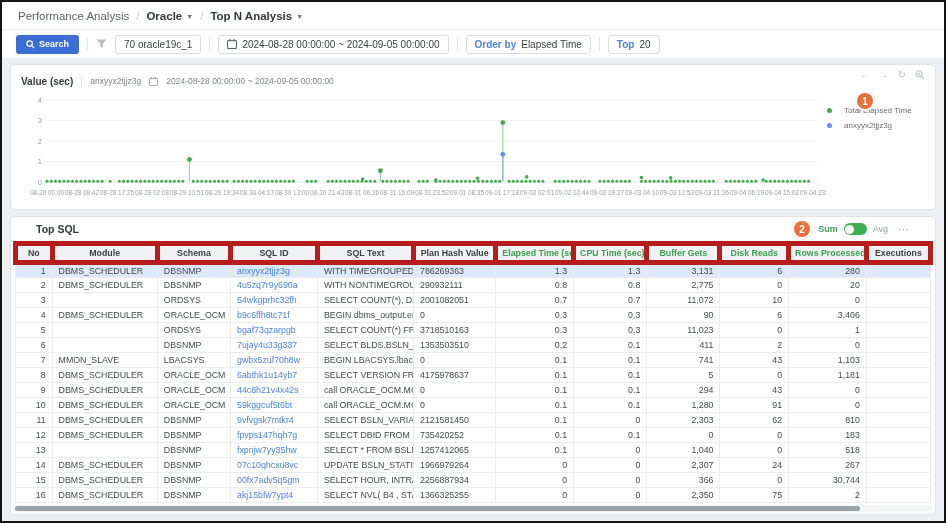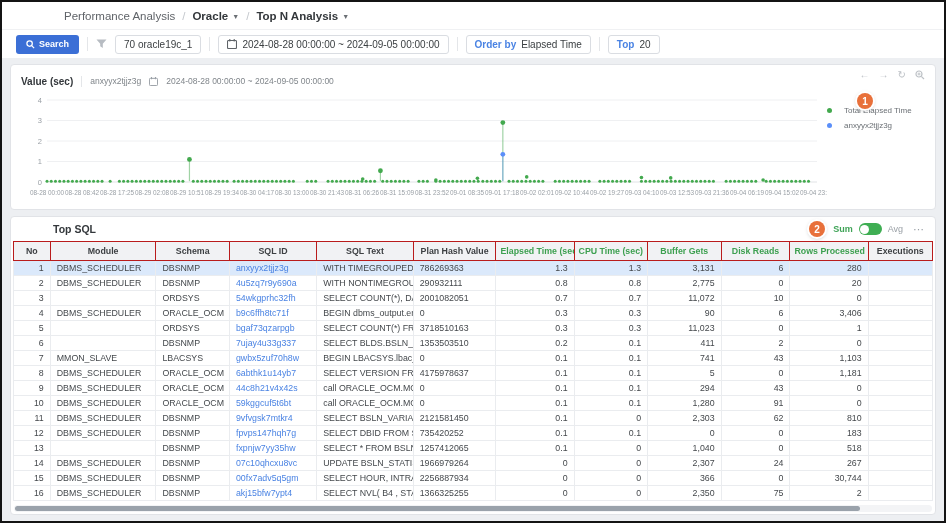--- a/index.html
+++ b/index.html
@@ -7,21 +7,21 @@
   body {
     font-family: "Liberation Sans", sans-serif;
     background: #edeff2;
     border: 2px solid #141414;
     overflow: hidden;
     color: #3c4043;
   }
   
   .topbar { background:#fff; }
   .breadcrumb-bar { height:28px; display:flex; align-items:center; padding:0 16px; font-size:11.5px; border-bottom:1px solid #f0f1f3;}
-  .crumb-root { color:#5f6368;margin-left:46px; }
+  .crumb-root { color:#5f6368; }
   .crumb-sep { color:#c3c7cc; margin:0 7px; }
   .crumb { color:#33373b; font-weight:bold; display:flex; align-items:center; }
   .chev { font-size:7px; color:#6b7075; margin-left:4px; transform:translateY(1px); }
   .toolbar-bar { height:28px; display:flex; align-items:center; padding:0 14px; gap:8px; }
   .search-btn { display:flex; align-items:center; gap:4px; background:#3b6fd6; color:#fff; border:none;
     border-radius:3px; height:19px; padding:0 10px; font-size:9px; font-weight:bold; cursor:pointer; font-family:inherit;}
   .vdiv { width:1px; height:14px; background:#e4e6e9; }
   .chip { display:flex; align-items:center; gap:5px; border:1px solid #dadde2; border-radius:3px; height:19px;
     padding:0 8px; font-size:10px; color:#3c4043; background:#fff; }
   .chip .accent { color:#4a83e3; font-weight:bold; }
@@ -39,33 +39,33 @@
   .legend-item { display:flex; align-items:center; gap:12px; font-size:8px; color:#6b7075; margin-bottom:6px; }
   .legend-dot { width:5px; height:5px; border-radius:50%; flex:none; }
   .chart-tools { position:absolute; top:5px; right:10px; display:flex; gap:9px; color:#bdc1c6; font-size:10px; align-items:center;}
   .chart-tools span { cursor:pointer; line-height:1; }
   .badge { position:absolute; width:16px; height:16px; border-radius:50%; background:#e8703a; color:#fff;
     font-size:10px; font-weight:bold; display:flex; align-items:center; justify-content:center;
     box-shadow:0 0 0 2px #fff, 0 1px 4px rgba(0,0,0,.35); z-index:5; }
   .badge-1 { top:28px; right:62px; }
   
   .table-card { margin-top:6px; height:299px; display:flex; flex-direction:column; }
-  .table-titlebar { height:24px; display:flex; align-items:center; padding:0 10px;margin-left:32px; }
+  .table-titlebar { height:24px; display:flex; align-items:center; padding:0 25px; }
   .table-title { font-size:10.5px; font-weight:bold; color:#33373b; }
   .titlebar-right { margin-left:auto; display:flex; align-items:center; gap:6px; }
   .badge-2 { position:static; margin-right:2px; }
   .tg-label { font-size:9px; font-weight:bold; }
   .tg-sum { color:#3fa357; }
   .tg-avg { color:#9aa0a6; font-weight:normal; }
   .toggle-pill { width:23px; height:12px; border-radius:6px; background:#3fae53; position:relative; cursor:pointer; }
   .toggle-knob { position:absolute; left:1.5px; top:1.5px; width:9px; height:9px; background:#fff; border-radius:50%; }
   .more-dots { color:#9aa0a6; font-size:11px; letter-spacing:1px; cursor:pointer; margin-left:4px; }
   .table-wrap { flex:1; overflow:hidden; padding:0 2px; }
   table { width:100%; border-collapse:collapse; table-layout:fixed; font-size:8.8px; }
-  th { background:#f1f2f4; border:1px solid #b91c1c; height:19px; font-weight:bold; color:#3d4043; text-align:center;
+  th { background:#f1f2f4; border:5px solid #b91c1c; height:19px; font-weight:bold; color:#3d4043; text-align:center;
        padding:0 4px; white-space:nowrap; overflow:hidden; }
   th.metric { color:#3da050; }
   td { border:1px solid #eaecef; height:15px; padding:0 6px; white-space:nowrap; overflow:hidden; color:#44484c; }
   td.right { text-align:right; }
   tr.selected td { background:#dbe9fb; }
   a.sqlid { color:#4a83e3; text-decoration:none; cursor:pointer; }
   .h-scrollbar { height:7px; margin:1px 3px 2px 3px; background:#f3f4f6; border-radius:4px; position:relative; }
   .h-thumb { position:absolute; left:1px; top:1px; height:5px; width:92%; background:#9aa2ab; border-radius:3px; cursor:pointer; }
 </style>
 </head>

